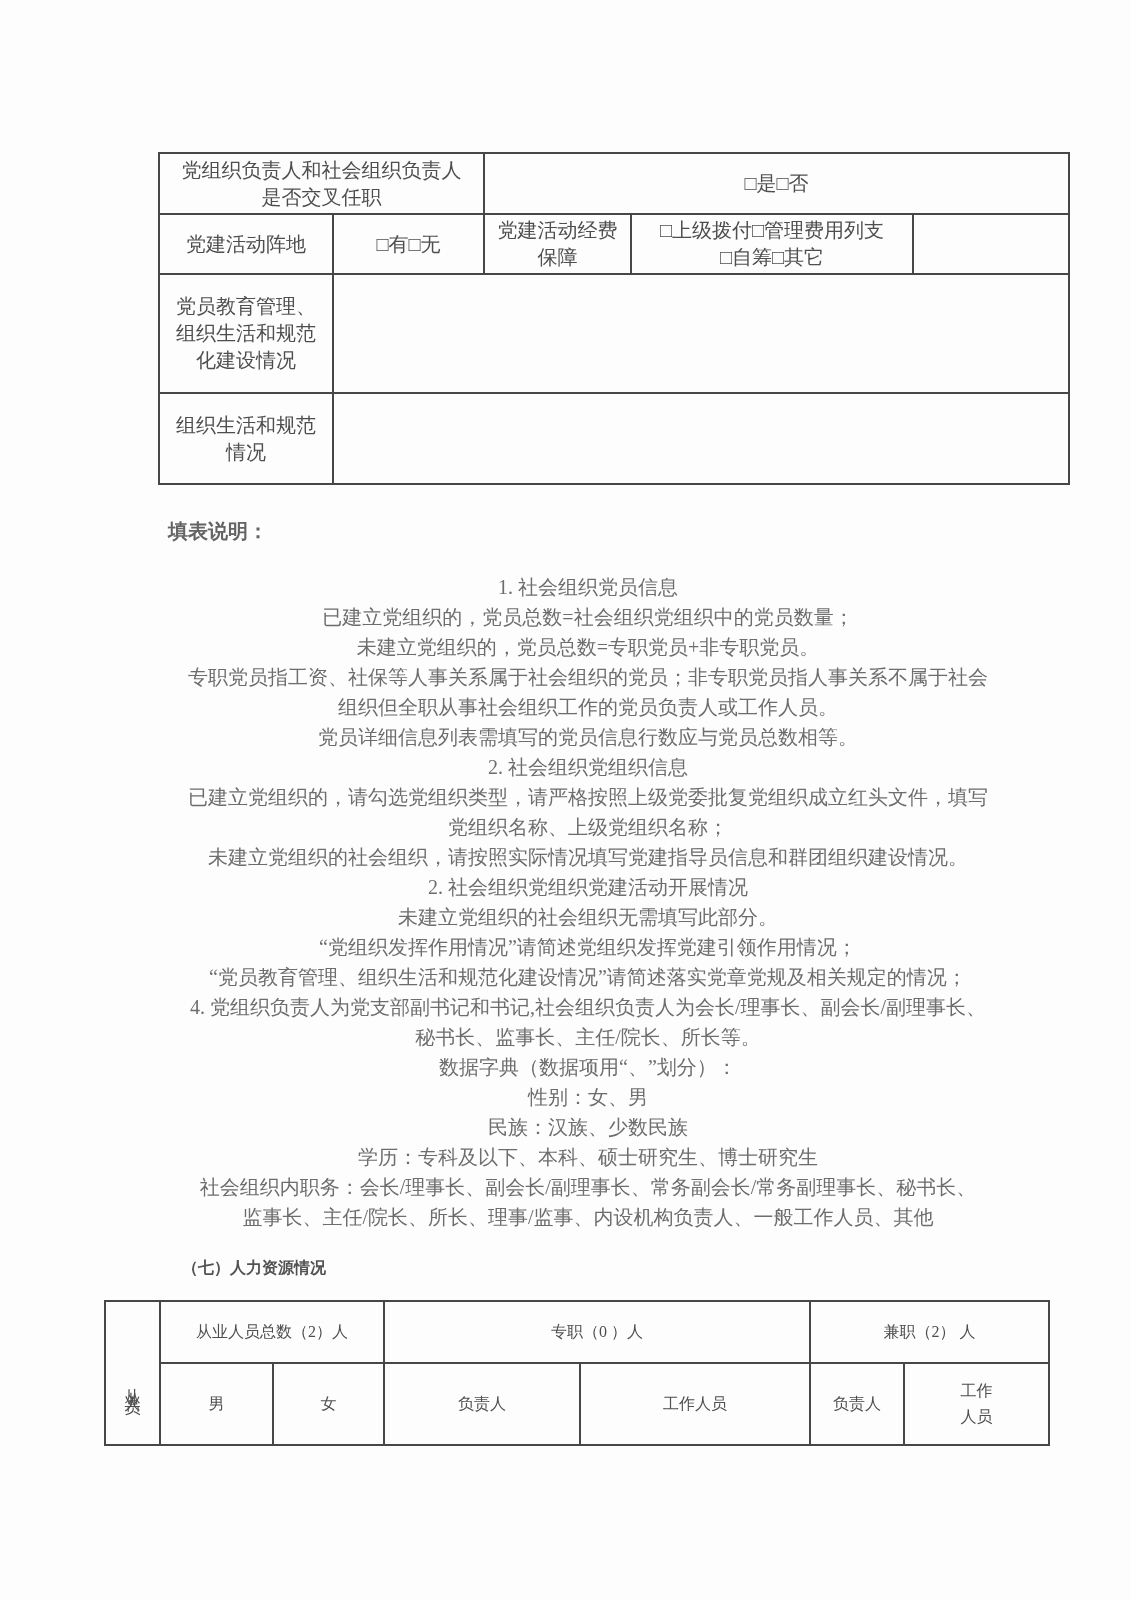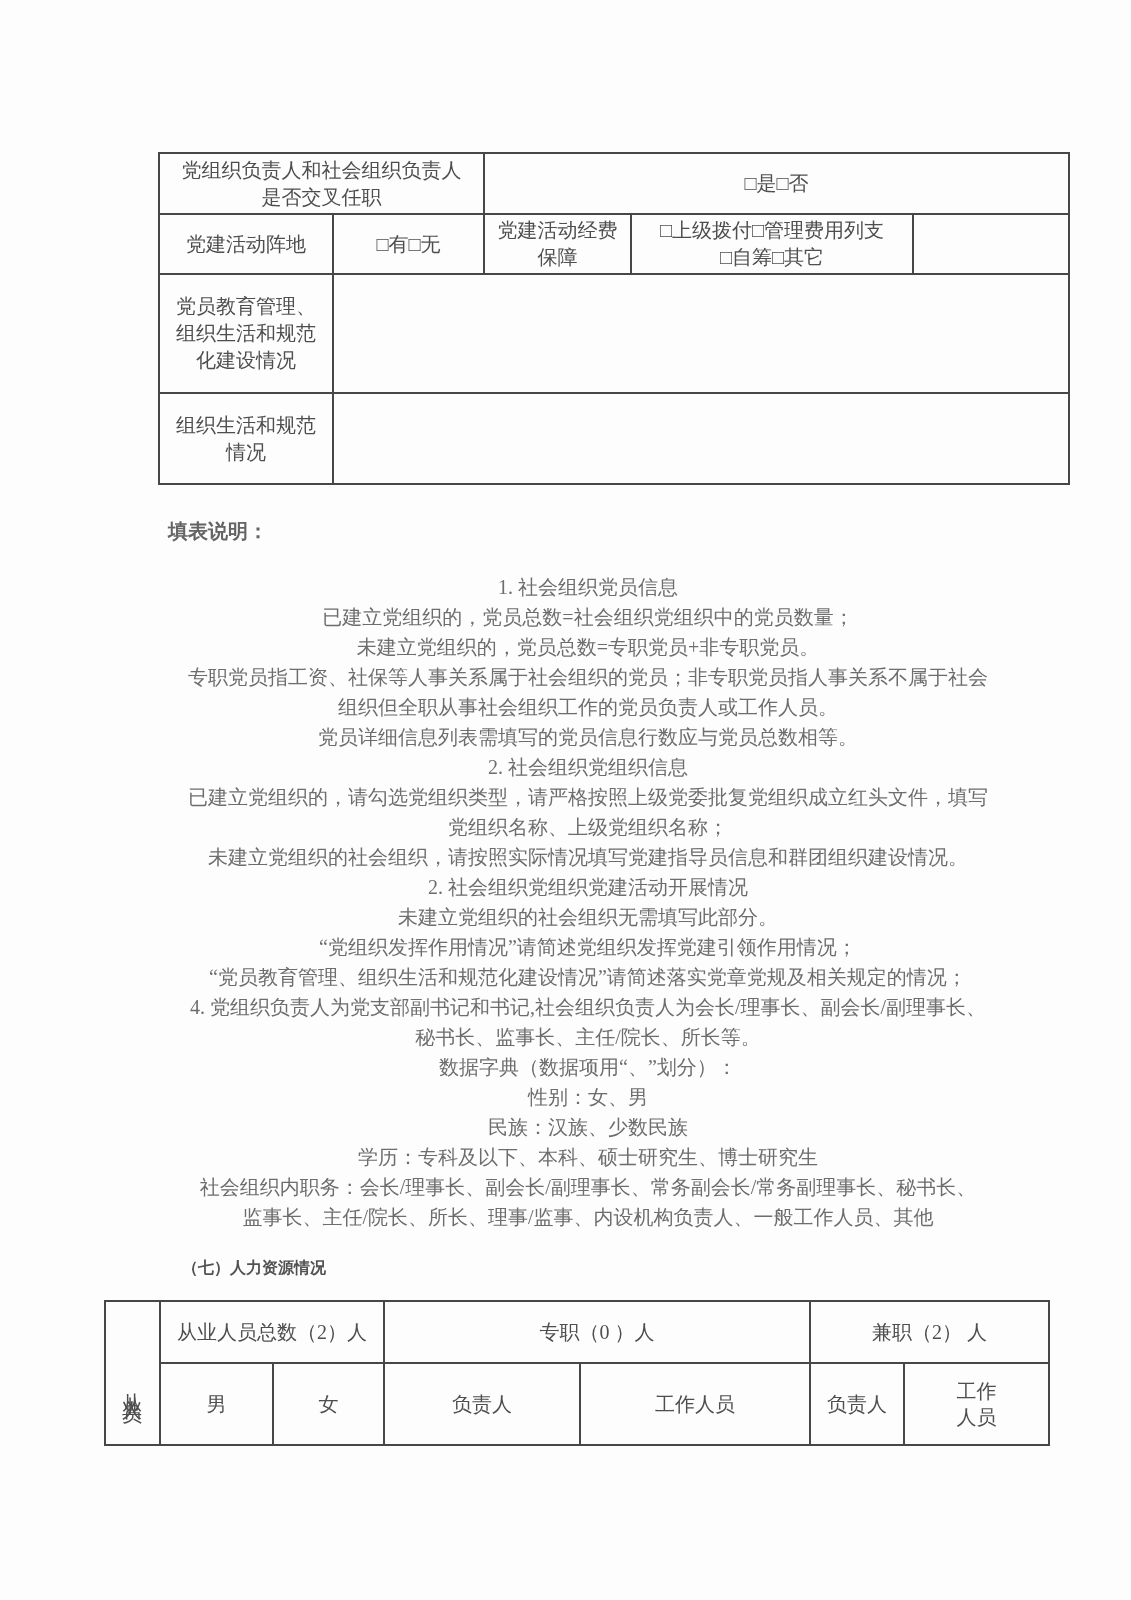--- a/index.html
+++ b/index.html
@@ -22,21 +22,21 @@
   
   .notes{position:absolute;left:168px;top:518px;width:840px;color:#6d6d6d;font-size:20px;}
   .notes-title{font-weight:bold;color:#646464;line-height:26px;margin-bottom:28px;}
   .note-line{line-height:30px;white-space:nowrap;text-align:center;}
   
   .hr-heading{position:absolute;left:182px;top:1258px;font-size:16px;font-weight:bold;color:#525252;white-space:nowrap;}
   .hr-table{position:absolute;left:104px;top:1300px;width:944px;}
   .hr-table td{
     border:2px solid #474747;
     text-align:center;vertical-align:middle;
-    font-size:20px;line-height:26px;color:#4e4e4e;
+    font-size:16px;line-height:26px;color:#4e4e4e;
     white-space:pre-line;padding:14px 3px;
   }
   .v-label{
     writing-mode:vertical-lr;text-orientation:upright;
     display:inline-block;letter-spacing:4px;line-height:1;
   }
 </style>
 </head>
 <body>
 

